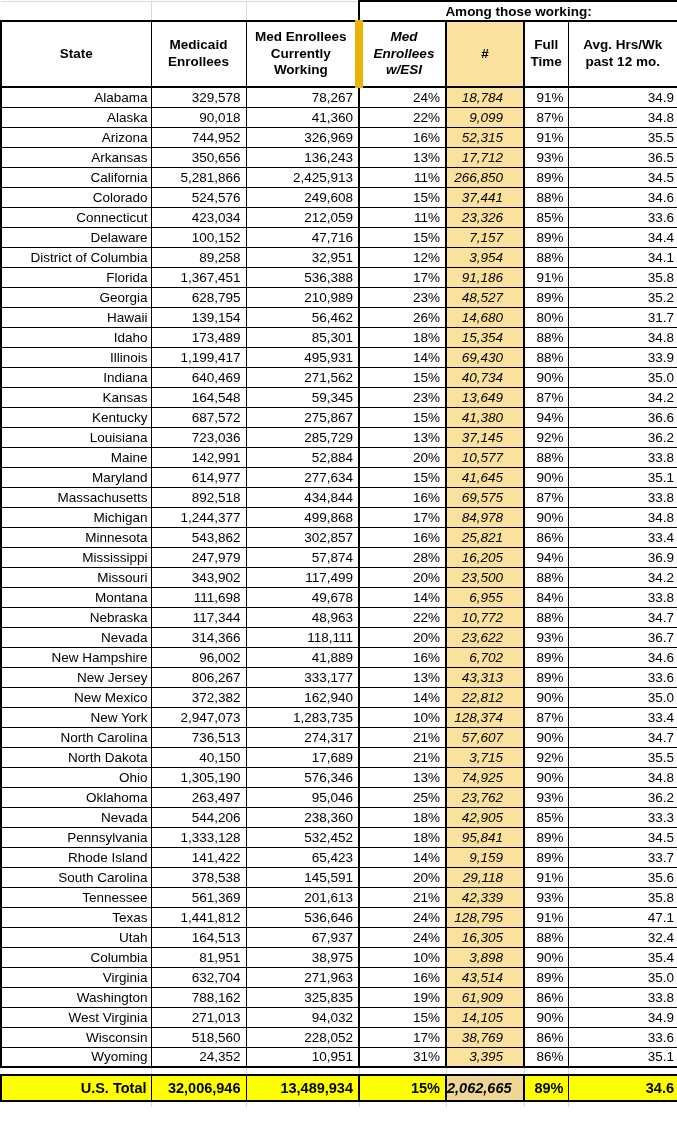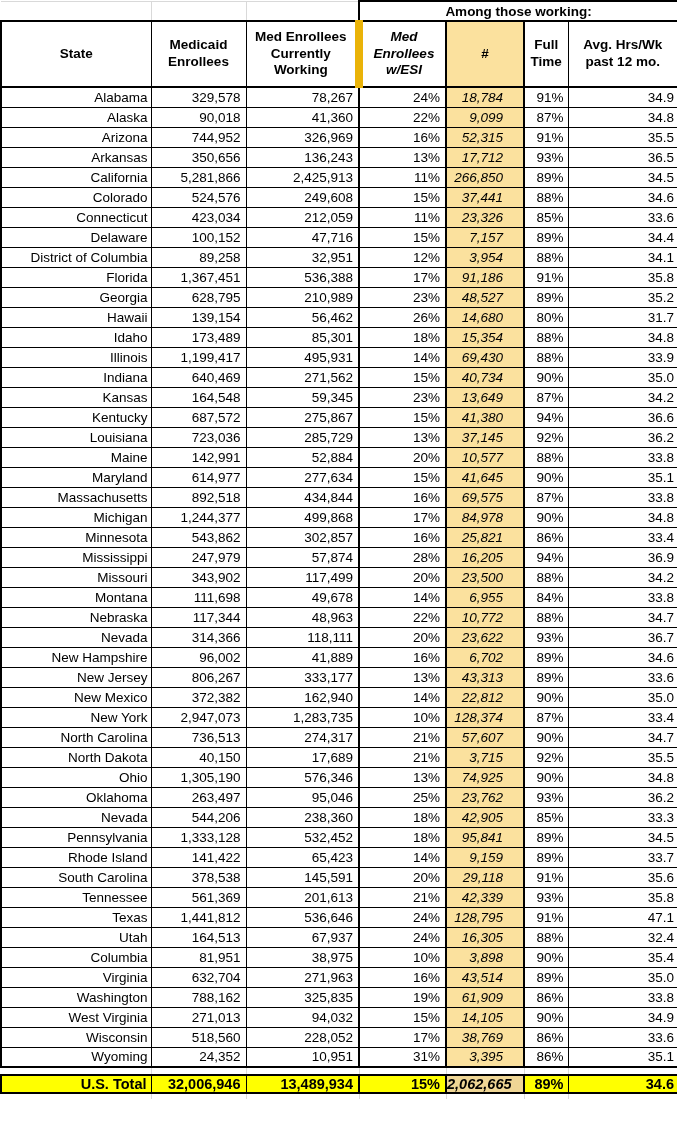--- a/index.html
+++ b/index.html
@@ -81,21 +81,21 @@
   tr.spacer td { border: none; border-right: 1px solid #d9d9d9; height: 8px; background: #fff; }
 
   
   tr.total td {
     border: 1px solid #000;
     border-top: 2px solid #000;
     border-bottom: 2px solid #000;
     background: var(--yellow);
     font-weight: 700;
     font-size: 14.5px;
-    height: 18px;
+    height: 26px;
     text-align: right;
     white-space: nowrap;
     vertical-align: middle;
   }
   tr.total td.c0 { border-left: 2px solid #000; padding-right: 4px; }
   tr.total td.c1 { padding-right: 5px; }
   tr.total td.c2 { padding-right: 5px; }
   tr.total td.c3 { border-left: 2px solid #000; padding-right: 5px; }
   tr.total td.c4 { border-left: 2px solid #000; border-right: 2px solid #000;
                    background: var(--total-tan); font-style: italic; padding-right: 24px; }

